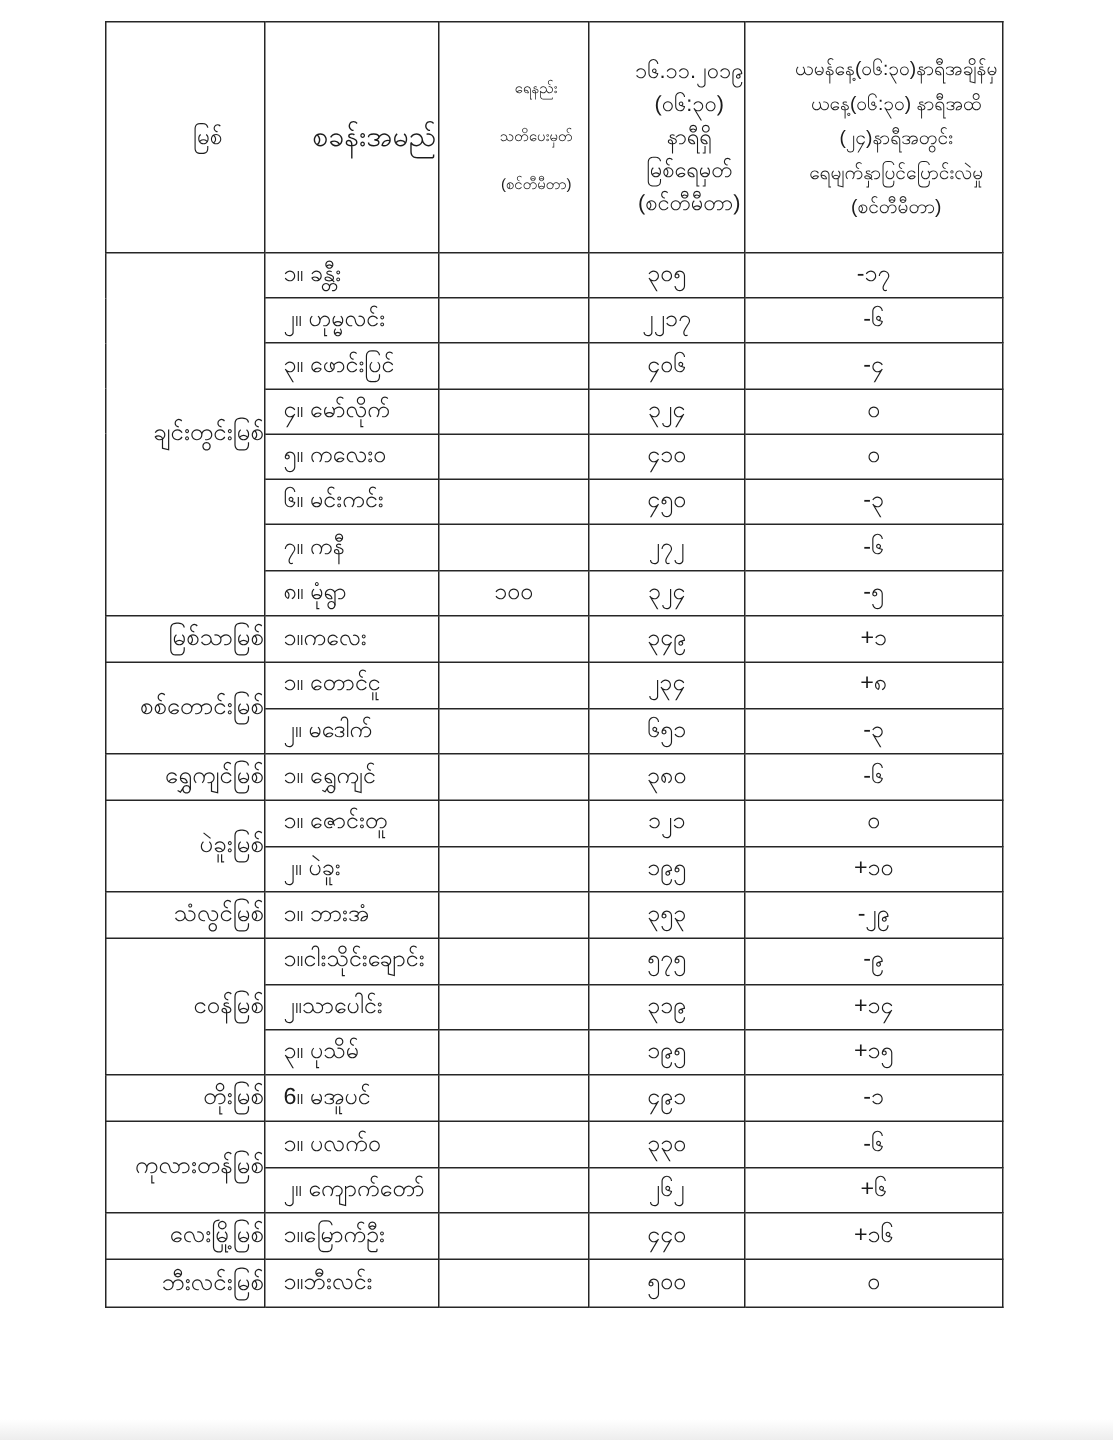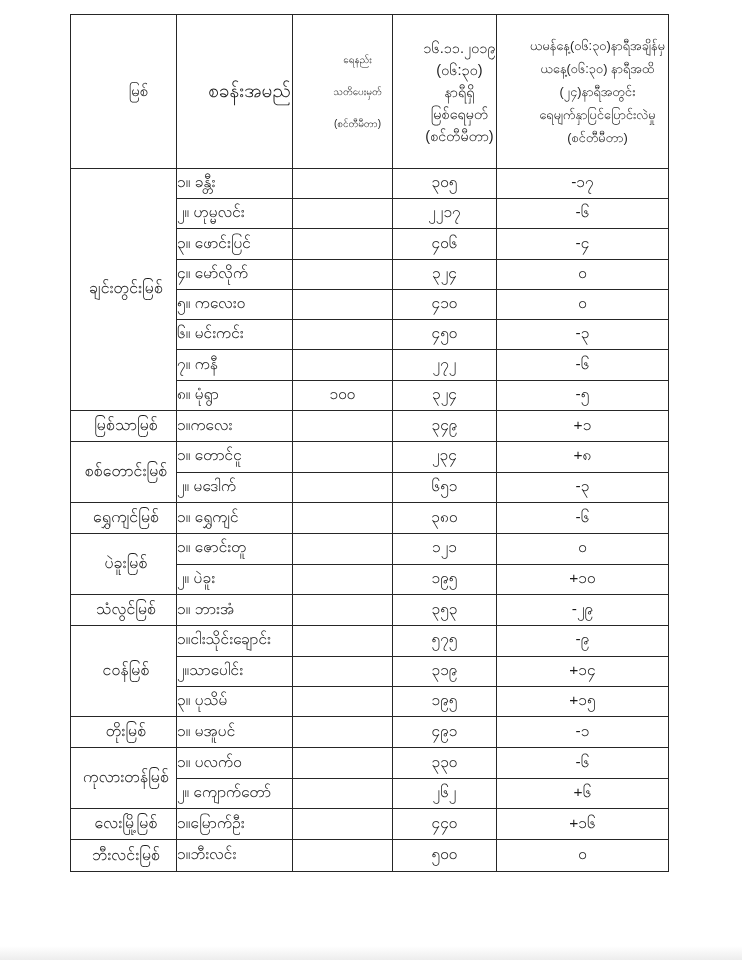--- a/index.html
+++ b/index.html
@@ -40,26 +40,26 @@
     white-space: pre-line;
     padding-left: 30px;
   }
   th.h-river   { font-size: 15px; }
   th.h-station { font-size: 19px; }
   th.h-warning { font-size: 10px; line-height: 32px; }
   th.h-level   { font-size: 14.5px; line-height: 22px; }
   th.h-change  { font-size: 12.8px; line-height: 23px; margin-top: 42px; }
   td { font-size: 15.5px; }
   td.river {
-    text-align: center; padding-left: 5px;
+    text-align: right; padding-left: 5px;
     font-size: 16px;
     margin-top: 10px;
   }
   td.station {
-    text-align: left; padding-left: 0;
+    text-align: left; padding-left: 12px;
   }
   td.warning, td.level, td.change { text-align: center; }
 </style>
 </head>
 <body>
 
 <div class="page">
   <table class="levels">
     <colgroup>
       <col style="width:106px">
@@ -198,21 +198,21 @@
           <td class="change">+၁၄</td>
         </tr>
         <tr>
           <td class="station">၃။ ပုသိမ်</td>
           <td class="warning"></td>
           <td class="level">၁၉၅</td>
           <td class="change">+၁၅</td>
         </tr>
         <tr>
           <td class="river" rowspan="1">တိုးမြစ်</td>
-          <td class="station">၁။ မအူပင်</td>
+          <td class="station">6။ မအူပင်</td>
           <td class="warning"></td>
           <td class="level">၄၉၁</td>
           <td class="change">-၁</td>
         </tr>
         <tr>
           <td class="river" rowspan="2">ကုလားတန်မြစ်</td>
           <td class="station">၁။ ပလက်ဝ</td>
           <td class="warning"></td>
           <td class="level">၃၃၀</td>
           <td class="change">-၆</td>

